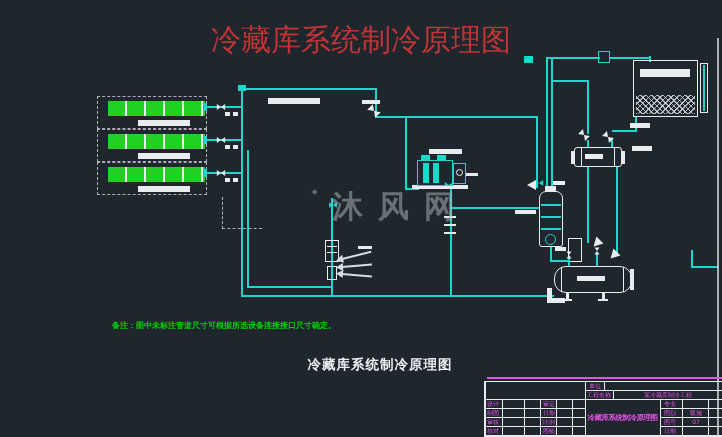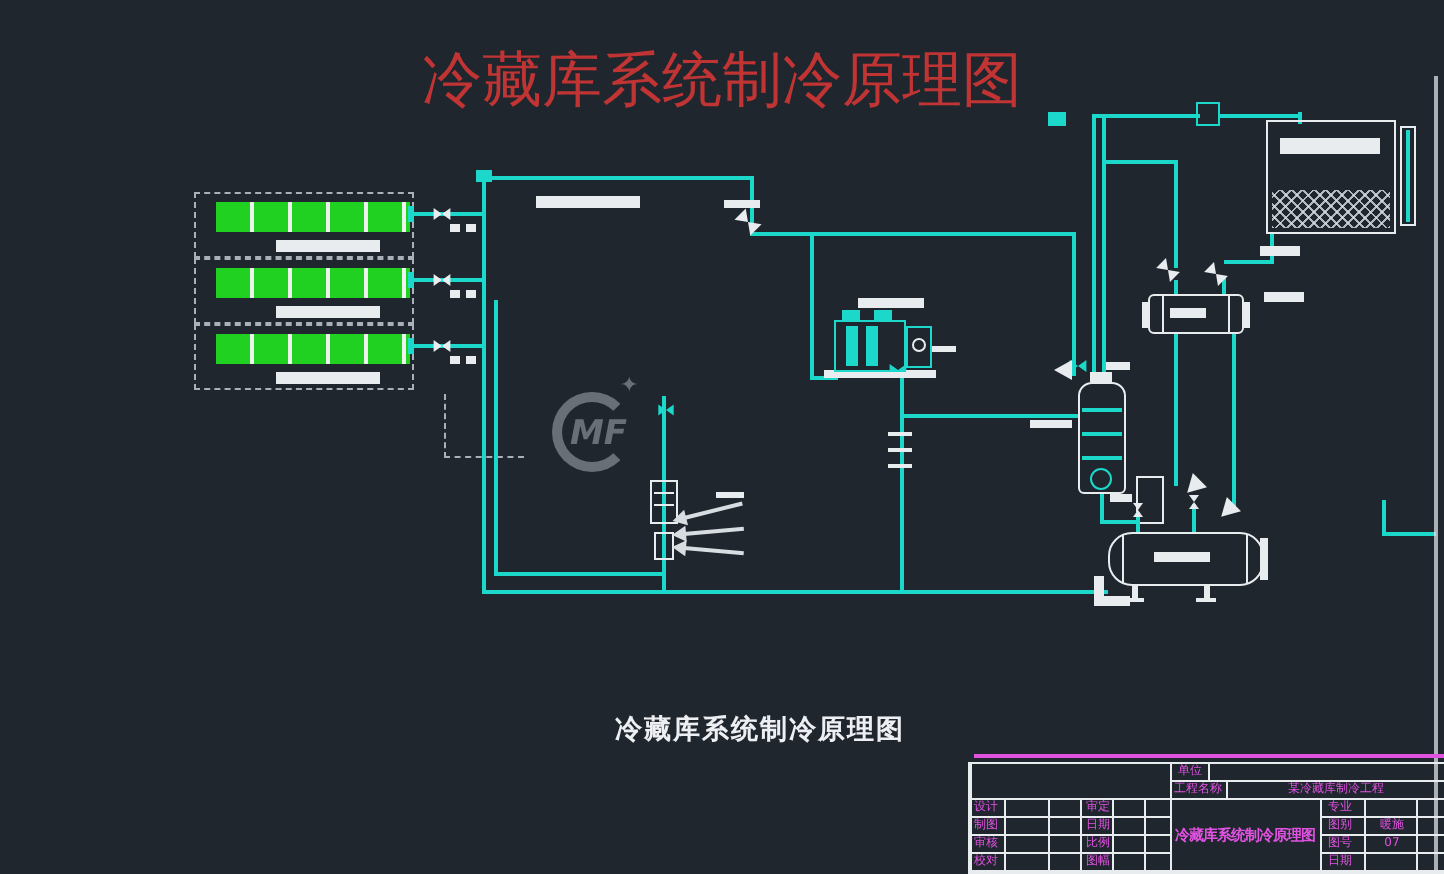--- a/index.html
+++ b/index.html
@@ -193,26 +193,25 @@
     <div class="box" style="left:327px;top:266px;width:10px;height:14px;border-width:1px;"></div>
     <span class="ldr" style="left:342px;top:258px;width:30px;transform:rotate(-14deg);"></span>
     <span class="ldr" style="left:342px;top:266px;width:30px;transform:rotate(-5deg);"></span>
     <span class="ldr" style="left:342px;top:273px;width:30px;transform:rotate(5deg);"></span>
     <div class="wl" style="left:358px;top:246px;width:14px;height:3px;"></div>
   </div>
 
   <div class="wl" style="left:717px;top:38px;width:1.5px;height:399px;opacity:.7;"></div>
 
   <div class="wm">
-    <div style="position:absolute;left:0;top:10px;width:40px;height:40px;border:5px solid #AEB3BA;border-right-color:transparent;border-radius:50%;box-sizing:border-box;">
-      <span class="t" style="left:4px;top:6px;font-size:17px;font-weight:bold;font-style:italic;">MF</span>
-    </div>
     <span class="t" style="left:34px;top:0;font-size:11px;">✦</span>
-  </div>
-
+    <span class="t" style="left:56px;top:0;font-size:31px;font-weight:bold;letter-spacing:15px;">沐风网</span>
+  </div>
+
+  <div class="t" style="left:112px;top:320px;font-size:8px;font-weight:bold;color:#00D400;">备注：图中未标注管道尺寸可根据所选设备连接接口尺寸确定。</div>
   <div class="t" style="left:300px;top:356px;width:160px;text-align:center;font-size:13.5px;font-weight:bold;color:#EDEFF2;letter-spacing:1px;">冷藏库系统制冷原理图</div>
 
   <div>
     <div style="position:absolute;left:487px;top:377px;width:235px;height:2px;background:#E052E0;"></div>
     <div class="tb-line" style="left:484px;top:380.5px;width:238px;height:1.5px;"></div>
     <div class="tb-line" style="left:484px;top:381px;width:1.5px;height:56px;"></div>
     <div class="tb-line" style="left:484px;top:435px;width:238px;height:1.5px;"></div>
 
     <div class="tb-line" style="left:585px;top:381px;width:1px;height:56px;"></div>
     <div class="tb-line" style="left:585px;top:390px;width:137px;height:1px;"></div>

